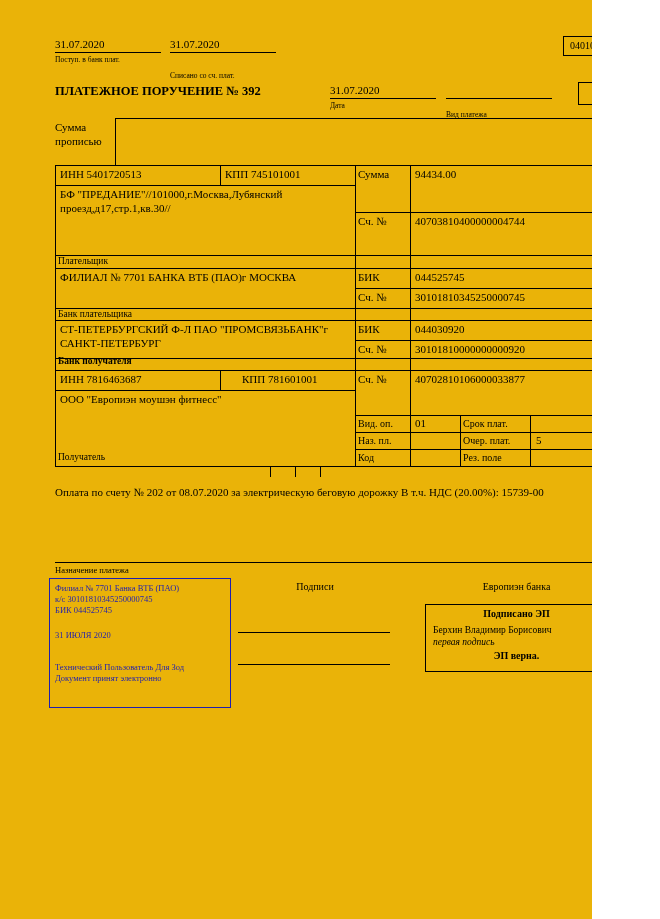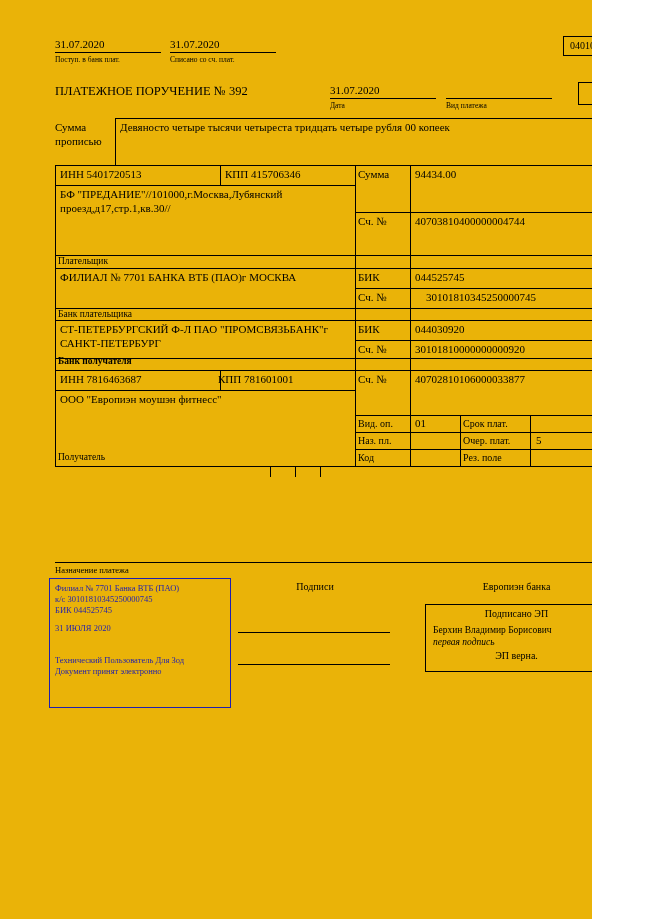--- a/index.html
+++ b/index.html
@@ -8,55 +8,54 @@
           font-family:"Liberation Serif","DejaVu Serif",serif; color:#000; overflow:hidden; }
   .abs { position:absolute; }
   .hl  { position:absolute; height:1px; background:#000; }
   .vl  { position:absolute; width:1px; background:#000; }
   .t7  { font-size:7.5px;  line-height:1.2; }
   .t8  { font-size:8.5px;  line-height:1.2; }
   .t95 { font-size:9.5px;  line-height:1.25; }
   .t10 { font-size:10px;   line-height:1.2; }
   .t11 { font-size:11px;   line-height:1.25; }
   .t12 { font-size:12.5px; line-height:1.2; }
-  .b { font-weight:normal; }
+  .b { font-weight:bold; }
   .i { font-style:italic; }
   .datefield { border-bottom:1px solid #000; height:15px; font-size:11px; line-height:1.2; }
   .codebox { border:1px solid #000; text-align:center; }
   .stamp-box { border:1px solid #1f1fb0; color:#1f1fb0; font-size:8.5px; line-height:1.3; padding:4px 5px; }
   .esign-box { border:1px solid #000; }
 </style>
 </head>
 <body>
 
 <div class="page">
 
   <div class="abs" style="left:55px; top:38px; width:106px;">
     <div class="datefield">31.07.2020</div>
     <div class="t7" style="margin-top:2px;">Поступ. в банк плат.</div>
   </div>
   <div class="abs" style="left:170px; top:38px; width:106px;">
     <div class="datefield">31.07.2020</div>
-    <div class="t7" style="margin-top:2px;">Списано со сч. плат.</div>
+    <div class="t7" style="margin-top:18px;">Списано со сч. плат.</div>
   </div>
   <div class="abs codebox t10" style="left:563px; top:36px; width:49px; height:20px; line-height:18px;">0401060</div>
 
   <div class="abs t12 b" style="left:55px; top:84px;">ПЛАТЕЖНОЕ ПОРУЧЕНИЕ № 392</div>
   <div class="abs" style="left:330px; top:84px; width:106px;">
     <div class="datefield">31.07.2020</div>
     <div class="t7" style="margin-top:2px;">Дата</div>
   </div>
   <div class="abs" style="left:446px; top:84px; width:106px;">
     <div class="datefield"></div>
-    <div class="t7" style="margin-top:2px;">Вид платежа</div>
+    <div class="t7" style="margin-top:11px;">Вид платежа</div>
   </div>
   <div class="abs codebox" style="left:578px; top:82px; width:30px; height:23px;"></div>
 
   <div class="abs t11" style="left:55px; top:121px; width:58px;">Сумма прописью</div>
-  <div class="abs t11" style="left:120px; top:121px; width:485px;">Девяносто четыре тысячи четыреста тридцать четыре рубля 00 копеек</div>
   <div class="hl" style="left:115px; top:118px; width:494px;"></div>
   <div class="vl" style="left:115px; top:118px; height:47px;"></div>
 
   <div class="hl" style="left:55px;  top:165px; width:555px;"></div>
   <div class="hl" style="left:55px;  top:185px; width:300px;"></div>
   <div class="hl" style="left:355px; top:212px; width:255px;"></div>
   <div class="hl" style="left:55px;  top:255px; width:555px;"></div>
   <div class="hl" style="left:55px;  top:268px; width:555px;"></div>
   <div class="hl" style="left:355px; top:288px; width:255px;"></div>
   <div class="hl" style="left:55px;  top:308px; width:555px;"></div>
@@ -76,66 +75,67 @@
   <div class="vl" style="left:220px; top:370px; height:20px;"></div>
   <div class="vl" style="left:355px; top:165px; height:301px;"></div>
   <div class="vl" style="left:410px; top:165px; height:301px;"></div>
   <div class="vl" style="left:460px; top:415px; height:51px;"></div>
   <div class="vl" style="left:530px; top:415px; height:51px;"></div>
   <div class="vl" style="left:270px; top:466px; height:11px;"></div>
   <div class="vl" style="left:295px; top:466px; height:11px;"></div>
   <div class="vl" style="left:320px; top:466px; height:11px;"></div>
 
   <div class="abs t11" style="left:60px;  top:168px;">ИНН 5401720513</div>
-  <div class="abs t11" style="left:225px; top:168px;">КПП 415706346</div>
+  <div class="abs t11" style="left:225px; top:168px;">КПП 745101001</div>
   <div class="abs t11" style="left:358px; top:168px;">Сумма</div>
   <div class="abs t11" style="left:415px; top:168px;">94434.00</div>
   <div class="abs t11" style="left:60px;  top:188px; width:290px;">БФ "ПРЕДАНИЕ"//101000,г.Москва,Лубянский проезд,д17,стр.1,кв.30//</div>
   <div class="abs t11" style="left:358px; top:215px;">Сч. №</div>
   <div class="abs t11" style="left:415px; top:215px;">40703810400000004744</div>
   <div class="abs t95" style="left:58px;  top:256px;">Плательщик</div>
 
   <div class="abs t11" style="left:60px;  top:271px; width:290px;">ФИЛИАЛ № 7701 БАНКА ВТБ (ПАО)г МОСКВА</div>
   <div class="abs t11" style="left:358px; top:271px;">БИК</div>
   <div class="abs t11" style="left:415px; top:271px;">044525745</div>
   <div class="abs t11" style="left:358px; top:291px;">Сч. №</div>
-  <div class="abs t11" style="left:426px; top:291px;">30101810345250000745</div>
+  <div class="abs t11" style="left:415px; top:291px;">30101810345250000745</div>
   <div class="abs t95" style="left:58px;  top:309px;">Банк плательщика</div>
 
   <div class="abs t11" style="left:60px;  top:323px; width:290px;">СТ-ПЕТЕРБУРГСКИЙ Ф-Л ПАО "ПРОМСВЯЗЬБАНК"г САНКТ-ПЕТЕРБУРГ</div>
   <div class="abs t11" style="left:358px; top:323px;">БИК</div>
   <div class="abs t11" style="left:415px; top:323px;">044030920</div>
   <div class="abs t11" style="left:358px; top:343px;">Сч. №</div>
   <div class="abs t11" style="left:415px; top:343px;">30101810000000000920</div>
   <div class="abs t95" style="left:58px;  top:356px;font-weight:bold;">Банк получателя</div>
 
   <div class="abs t11" style="left:60px;  top:373px;">ИНН 7816463687</div>
-  <div class="abs t11" style="left:218px; top:373px;">КПП 781601001</div>
+  <div class="abs t11" style="left:242px; top:373px;">КПП 781601001</div>
   <div class="abs t11" style="left:358px; top:373px;">Сч. №</div>
   <div class="abs t11" style="left:415px; top:373px;">40702810106000033877</div>
   <div class="abs t11" style="left:60px;  top:393px; width:290px;">ООО "Европиэн моушэн фитнесс"</div>
   <div class="abs t95" style="left:58px;  top:452px;">Получатель</div>
 
   <div class="abs t10" style="left:358px; top:418px;">Вид. оп.</div>
   <div class="abs t11" style="left:415px; top:417px;">01</div>
   <div class="abs t10" style="left:463px; top:418px;">Срок плат.</div>
   <div class="abs t10" style="left:358px; top:435px;">Наз. пл.</div>
   <div class="abs t10" style="left:463px; top:435px;">Очер. плат.</div>
   <div class="abs t11" style="left:536px; top:434px;">5</div>
   <div class="abs t10" style="left:358px; top:452px;">Код</div>
   <div class="abs t10" style="left:463px; top:452px;">Рез. поле</div>
 
+  <div class="abs t11" style="left:55px; top:486px; width:550px;">Оплата по счету № 202 от 08.07.2020 за электрическую беговую дорожку В т.ч. НДС (20.00%): 15739-00</div>
   <div class="hl" style="left:55px; top:562px; width:555px;"></div>
   <div class="abs t8" style="left:55px; top:565px;">Назначение платежа</div>
 
   <div class="abs stamp-box" style="left:49px; top:578px; width:182px; height:130px;">
     <div>Филиал № 7701 Банка ВТБ (ПАО)</div>
     <div>к/с 30101810345250000745</div>
     <div>БИК 044525745</div>
-    <div style="margin-top:7px;">31 ИЮЛЯ 2020</div>
+    <div style="margin-top:14px;">31 ИЮЛЯ 2020</div>
     <div style="margin-top:21px; width:130px;">Технический Пользователь Для Зод</div>
     <div>Документ принят электронно</div>
   </div>
 
   <div class="abs t10" style="left:238px; top:581px; width:154px; text-align:center;">Подписи</div>
   <div class="abs t10" style="left:425px; top:581px; width:183px; text-align:center;">Европиэн банка</div>
 
   <div class="hl" style="left:238px; top:632px; width:152px;"></div>
   <div class="hl" style="left:238px; top:664px; width:152px;"></div>
 

